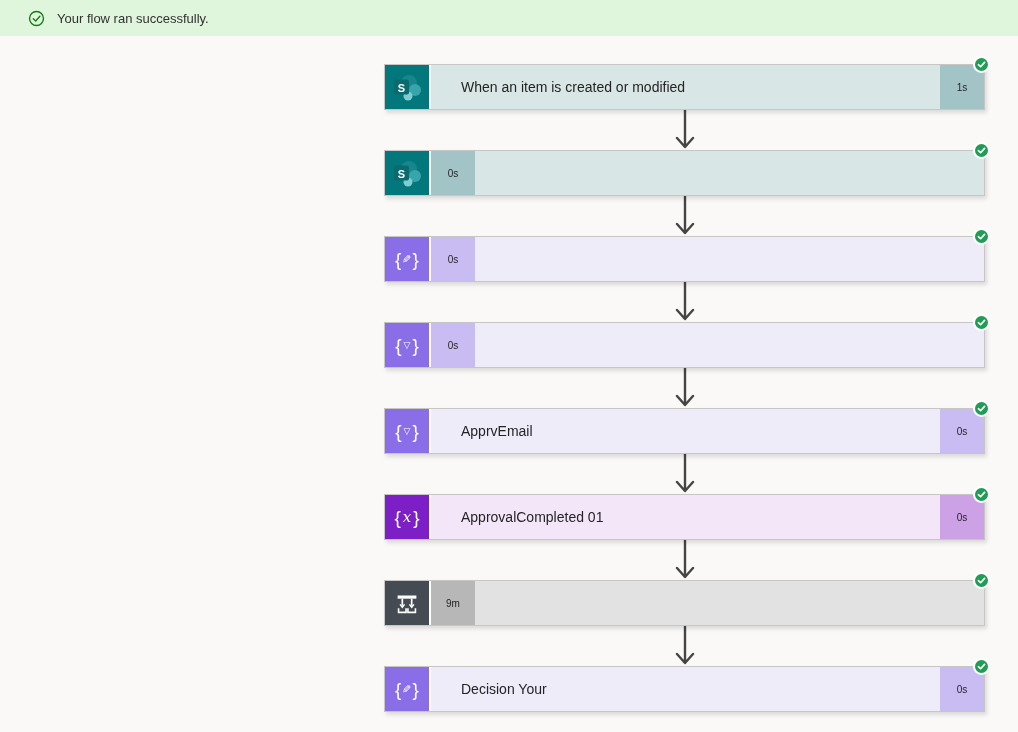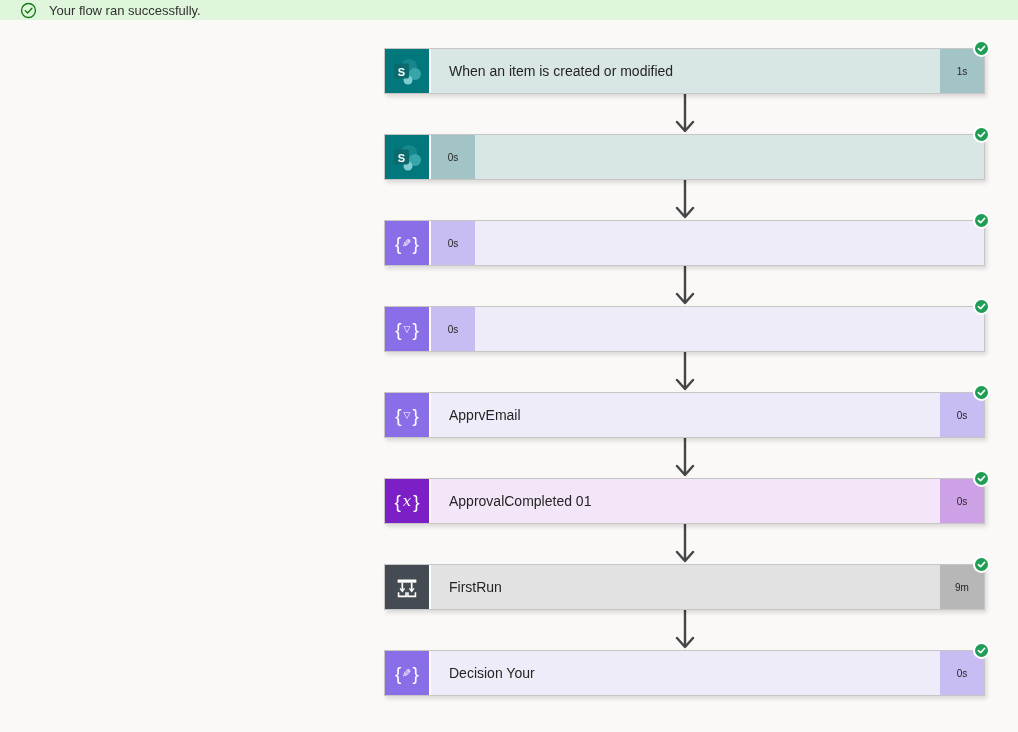--- a/index.html
+++ b/index.html
@@ -1,36 +1,36 @@
 <!DOCTYPE html>
 <html><head>
 <meta charset="utf-8">
 <style>
   * { box-sizing: border-box; margin: 0; padding: 0; }
   html,body { width: 1018px; height: 732px; overflow: hidden; }
   body { font-family: "Liberation Sans", sans-serif; background: #faf9f8; }
 
   
-  .banner { height: 20px; display: flex; align-items: center; padding-left: 20px; }
+  .banner { height: 36px; display: flex; align-items: center; padding-left: 28px; }
   .banner-icon { width: 17px; height: 17px; margin-right: 12px; flex: 0 0 auto; }
   .banner-text { font-size: 13px; }
 
   
   .canvas { padding-top: 28px; padding-left: 384px; }
   .step { width: 601px; }
   .connector { height: 40px; display: flex; justify-content: center; }
   .step:first-child .connector { display: none; }
 
   .node { position: relative; height: 46px; display: flex; align-items: stretch;
           background: var(--body); border: 1px solid #c8c6c4;
           box-shadow: 2px 3px 4px rgba(0,0,0,.12); cursor: pointer; }
   .node-icon { width: 46px; min-width: 46px; background: var(--iconbg);
                display: flex; align-items: center; justify-content: center;
                border-right: 2px solid #fff; }
-  .node-title { flex: 1; display: flex; align-items: center; padding-left: 18px;
+  .node-title { flex: 1; display: flex; align-items: center; padding-left: 30px;
                 font-size: 14px; color: #252423; white-space: nowrap; overflow: hidden; }
   .node-dur { width: 44px; min-width: 44px; background: var(--durbg);
               display: flex; align-items: center; justify-content: center;
               font-size: 10px; color: #252423; }
   .badge { position: absolute; top: -9px; right: -6px; width: 17px; height: 17px;
            border-radius: 50%; border: 2px solid #fff;
            display: flex; align-items: center; justify-content: center; }
 
   
   .braces { color: #fff; font-size: 19px; font-weight: 400; display: flex;
@@ -201,21 +201,20 @@
     </div>
     <div class="node" style="--iconbg: #454b52; --body: #e2e2e2; --durbg: #b7b7b7;">
       <div class="node-icon">
           <svg width="30" height="30" viewBox="0 0 32 32">
             <rect x="6" y="8" width="20" height="3.4" fill="#fff"></rect>
             <path d="M11 11.4 L11 19 M21 11.4 L21 19" stroke="#fff" stroke-width="1.8"></path>
             <path d="M8.6 17.5 L11 20.5 L13.4 17.5 M18.6 17.5 L21 20.5 L23.4 17.5" fill="none" stroke="#fff" stroke-width="1.6"></path>
             <path d="M7 21.5 L7 26 L15 26 L15 21.5 M17 21.5 L17 26 L25 26 L25 21.5" fill="none" stroke="#fff" stroke-width="1.7"></path>
           </svg>
         </div>
-      <div class="node-title">FirstRun</div>
       <div class="node-dur">9m</div>
       <div class="badge" style="background: rgb(31, 157, 85);">
         <svg width="9" height="9" viewBox="0 0 10 10">
           <path d="M1.6 5.2 L4 7.5 L8.4 2.6" fill="none" stroke="#fff" stroke-width="1.8" stroke-linecap="round" stroke-linejoin="round"></path>
         </svg>
       </div>
     </div>
   </div>
 
   <div class="step">

